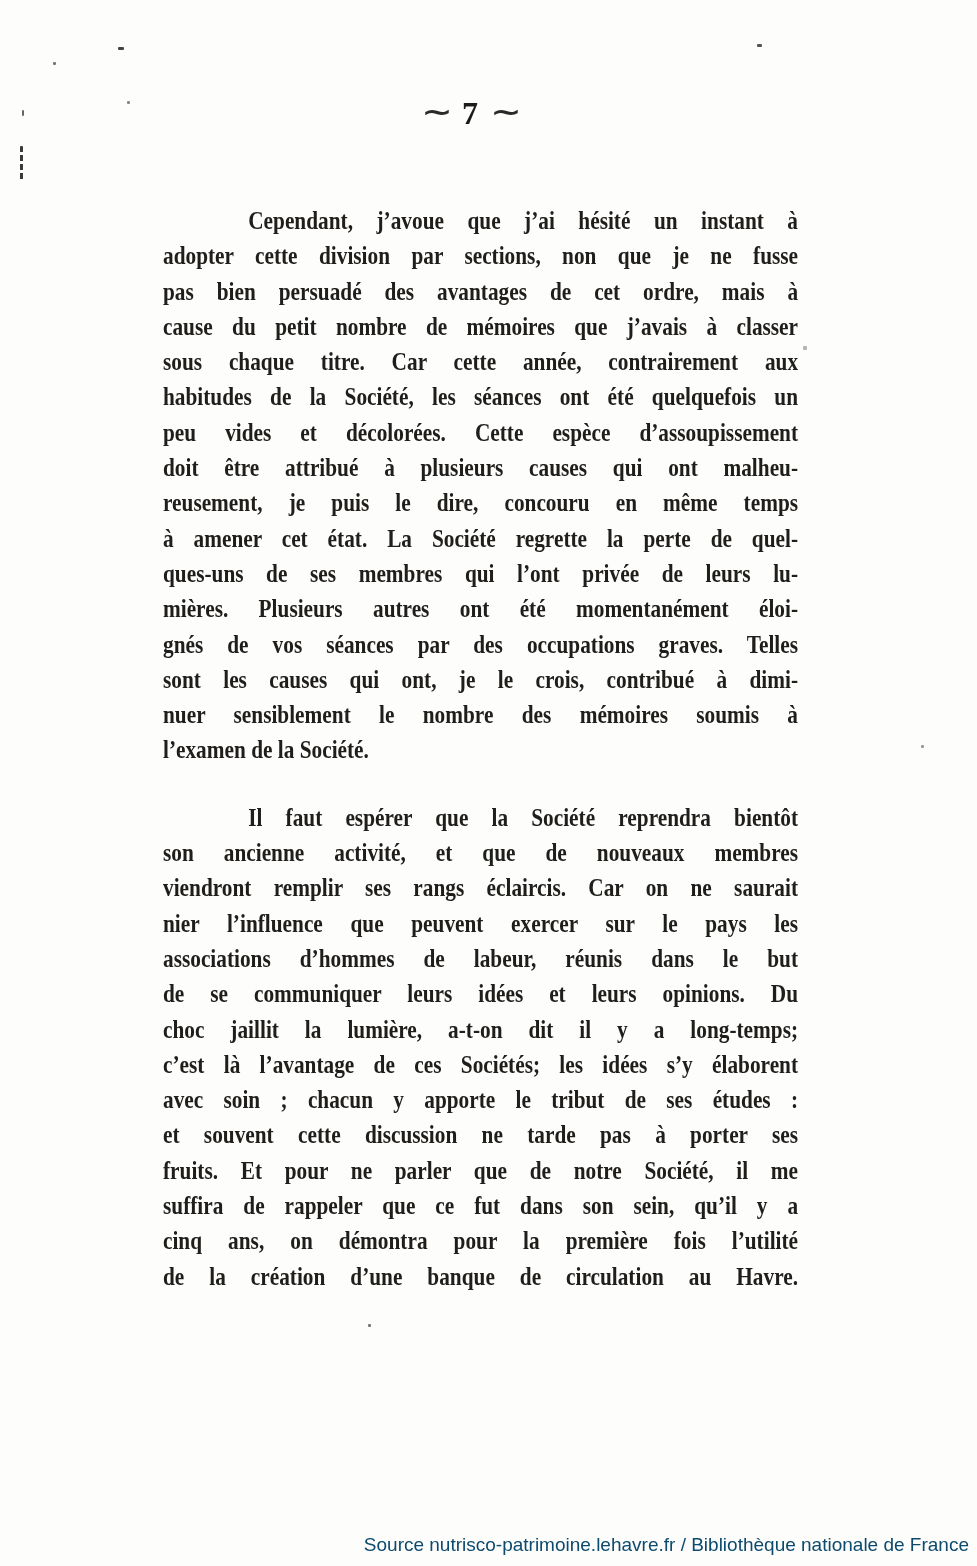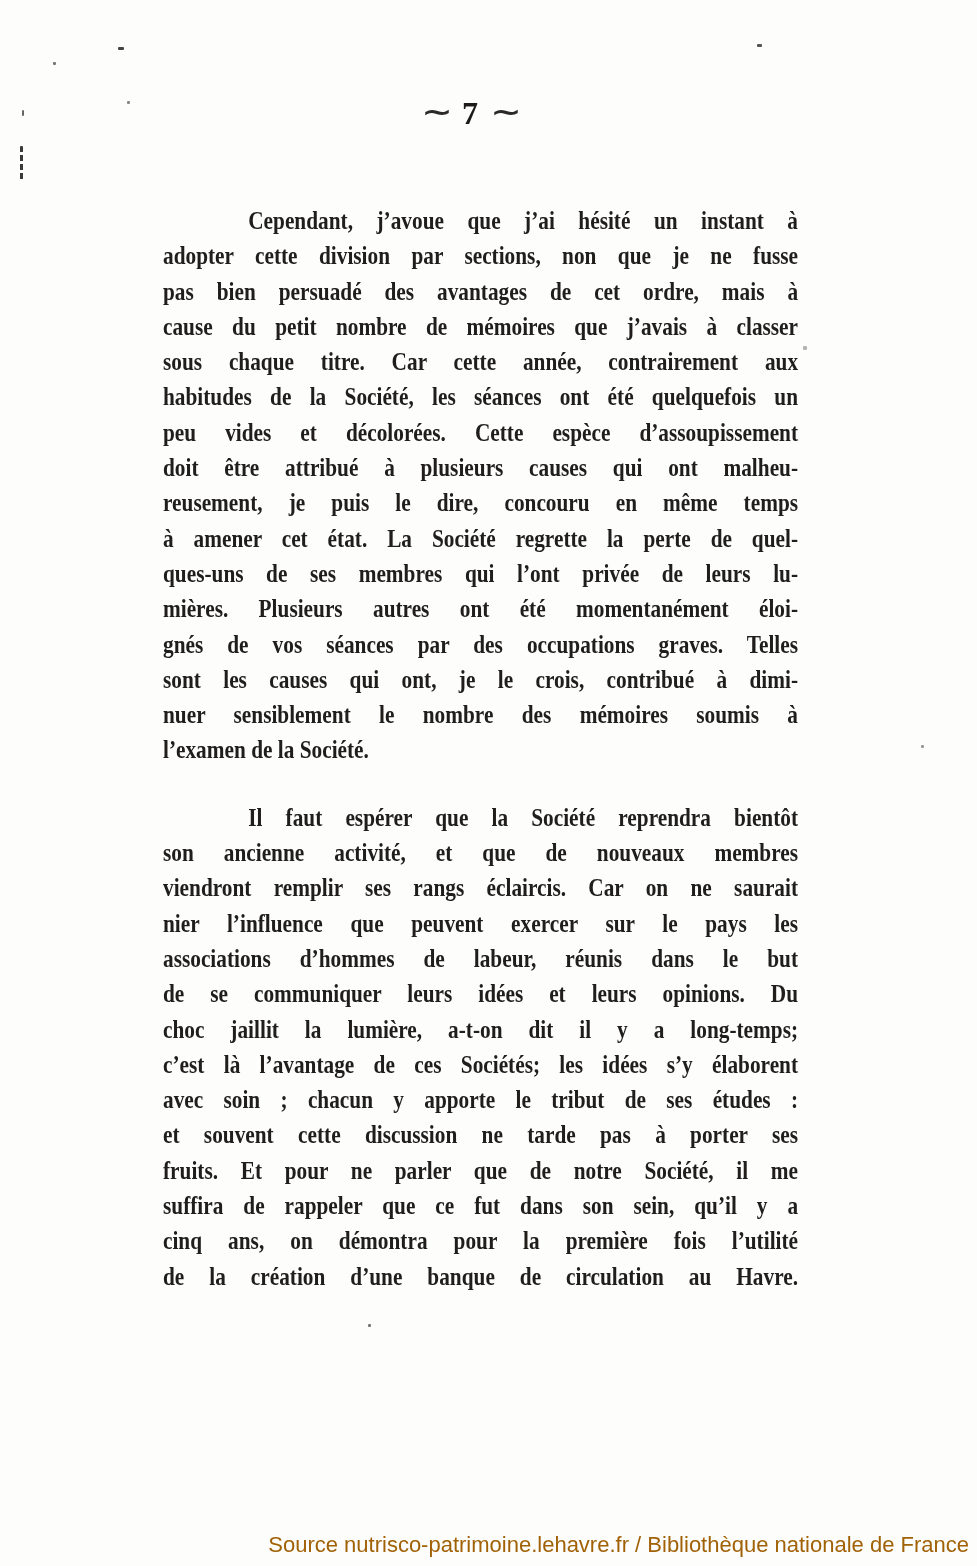--- a/index.html
+++ b/index.html
@@ -52,22 +52,22 @@
   .para + .para { margin-top: 32px; }
   .line { text-align: justify; text-align-last: justify; }
   .line.first { text-indent: 104px; }
   .line.short-last { text-align-last: left; }
 
   
   .footer {
     position: absolute;
     top: 1532px; right: 8px;
     font-family: "Liberation Sans", sans-serif;
-    font-size: 22px; line-height: 26px;
-    color: #a16207;
+    font-size: 19px; line-height: 26px;
+    color: #0c4a6e;
     white-space: nowrap;
   }
 
   
   .speck { position: absolute; border-radius: 1px; }
   .sp1 { left: 118px; top: 47px;  width: 6px; height: 3px; background: #444; }
   .sp2 { left: 53px;  top: 62px;  width: 3px; height: 3px; background: #777; }
   .sp3 { left: 127px; top: 101px; width: 3px; height: 3px; background: #888; }
   .sp4 { left: 22px;  top: 110px; width: 2px; height: 6px; background: #666; }
   .sp5 { left: 20px;  top: 146px; width: 3px; height: 34px;

